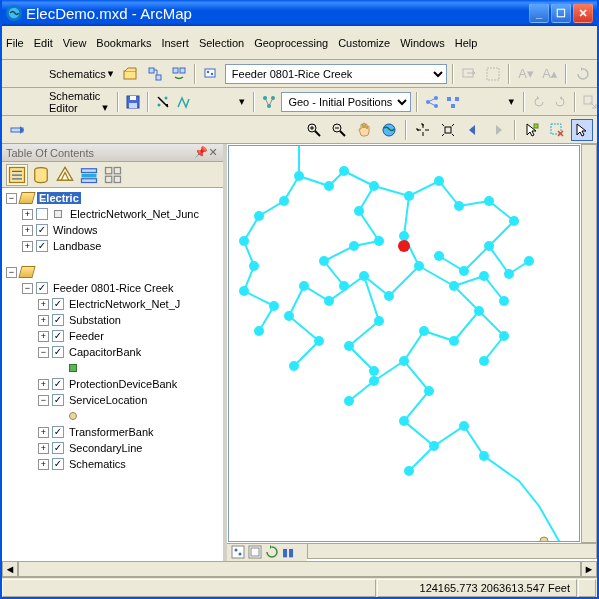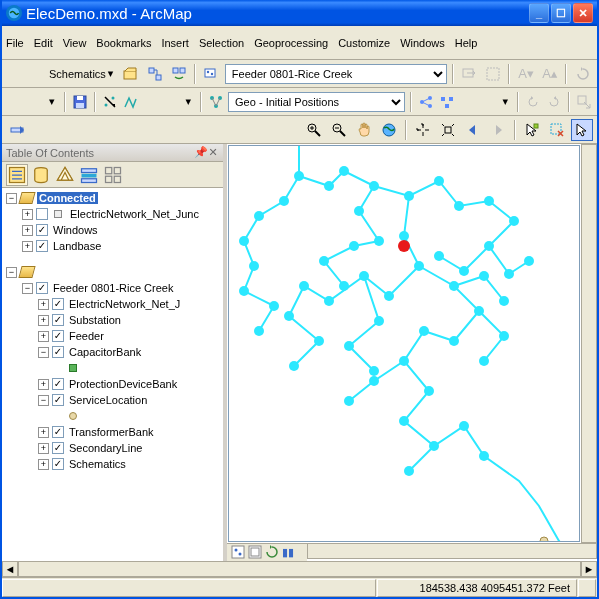--- a/index.html
+++ b/index.html
@@ -145,20 +145,21 @@
     <div class="tbtn faded">
         <svg viewBox="0 0 16 16">
           <path d="M8 3 A5 5 0 1 1 3 8" stroke="#bbb" fill="none" stroke-width="1.5"></path>
           <path d="M6 1 L8 3 L6 5" fill="#bbb"></path>
         </svg>
       </div>
   </div>
 
   <div class="toolbar">
     <div class="drop">
+        <span>Schematic Editor</span>
         <span>▾</span>
       </div>
     <div class="sep"></div>
     <div class="tbtn">
         <svg viewBox="0 0 16 16">
           <rect x="2" y="2" width="12" height="12" fill="#4a6adb" stroke="#2a4a9b"></rect>
           <rect x="5" y="2" width="6" height="4" fill="#fff"></rect>
           <rect x="4" y="9" width="8" height="5" fill="#c8d8ff"></rect>
         </svg>
       </div>
@@ -352,21 +353,21 @@
               <rect x="9" y="9" width="5" height="5" stroke="#888" fill="none"></rect>
             </svg>
           </div>
       </div>
       <div class="tree">
         <div class="node" style="padding-left:4px;">
           <span class="exp">−</span>
           <span class="ico">
               <span class="lyr-icon"></span>
             </span>
-          <span class="lbl sel bold">Connected</span>
+          <span class="lbl sel bold">Electric</span>
         </div>
         <div class="node" style="padding-left:20px;">
             <span class="exp">+</span>
             <span class="chk"></span>
             <span class="ico">
               <span class="pt-icon" style="background:#eee;"></span>
             </span>
             <span class="lbl">ElectricNetwork_Net_Junc</span>
           </div>
         <div class="node" style="padding-left:20px;">
@@ -561,16 +562,16 @@
   </div>
 
   <div class="bottom-scroll">
     <div class="arr">◄</div>
     <div class="track"></div>
     <div class="arr">►</div>
   </div>
 
   <div class="statusbar">
     <div class="pane wide"></div>
-    <div class="pane" style="width:200px; justify-content:flex-end;">184538.438 4095451.372 Feet</div>
+    <div class="pane" style="width:200px; justify-content:flex-end;">124165.773 2063613.547 Feet</div>
     <div class="pane" style="width:18px;"></div>
   </div>
 </div>
 
 </body></html>

